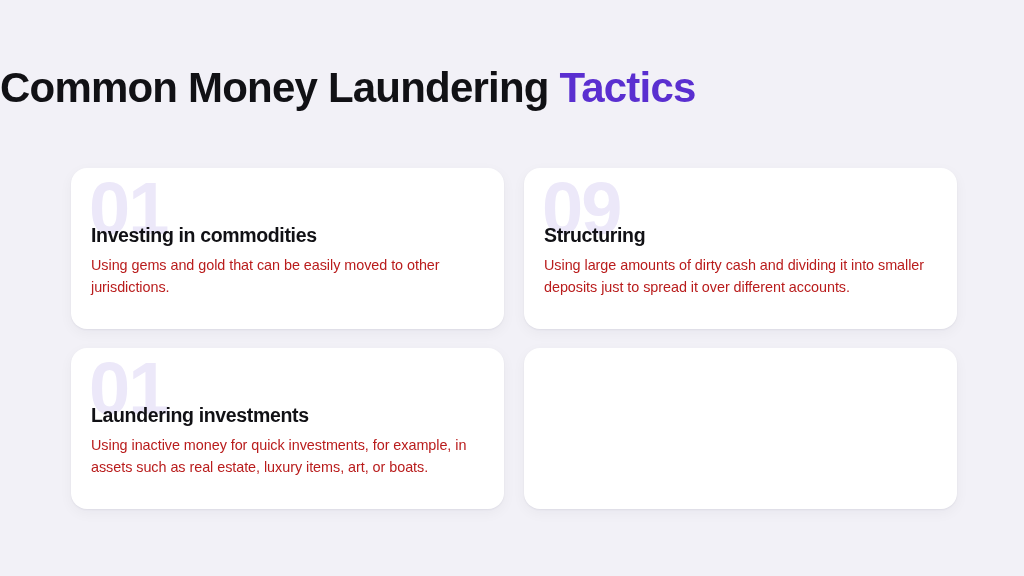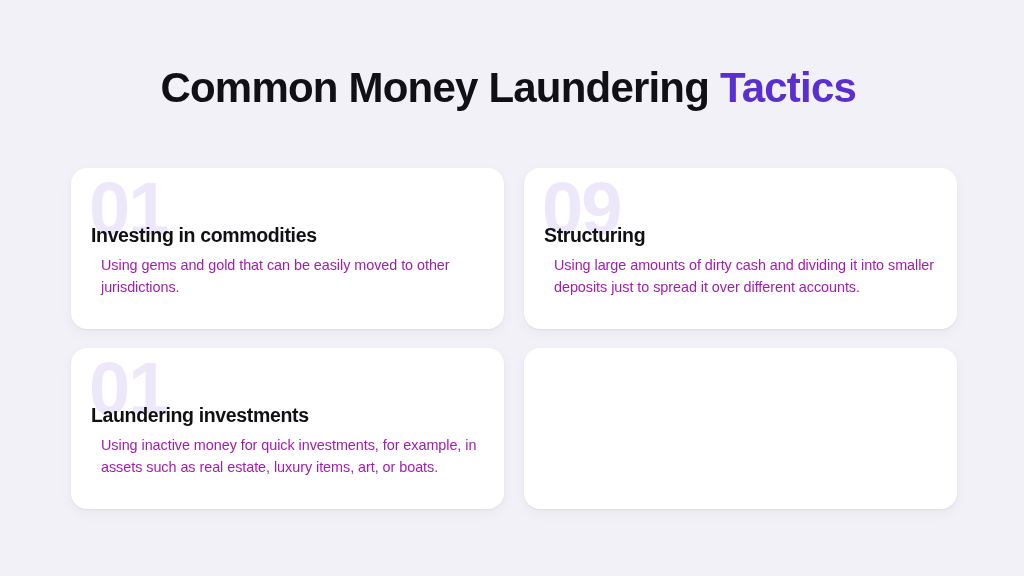--- a/index.html
+++ b/index.html
@@ -21,21 +21,21 @@
     width: 1024px;
     height: 576px;
   }
 
   
   .title-wrap {
     position: absolute;
     top: 64px;
     left: 0;
     width: 856px;
-    text-align: right;
+    text-align: left;
   }
 
   .title {
     font-size: 42px;
     font-weight: bold;
     letter-spacing: -0.8px;
     line-height: 1.12;
     color: #111115;
     white-space: nowrap;
   }
@@ -91,24 +91,23 @@
     letter-spacing: -0.35px;
     color: #111115;
     line-height: 1.25;
     margin-top: 35px;
   }
 
   .card-text {
     margin-top: 7px;
     font-size: 14.4px;
     line-height: 22px;
-    color: #a21caf;
+    color: #b91c1c;
     letter-spacing: -0.05px;
     max-width: 400px;
-    margin-left: 10px;
   }
 </style>
 </head>
 <body>
 
 <div class="slide">
 
   <div class="title-wrap">
     <h1 class="title"><span>Common Money Laundering </span><span class="accent">Tactics</span></h1>
   </div>

